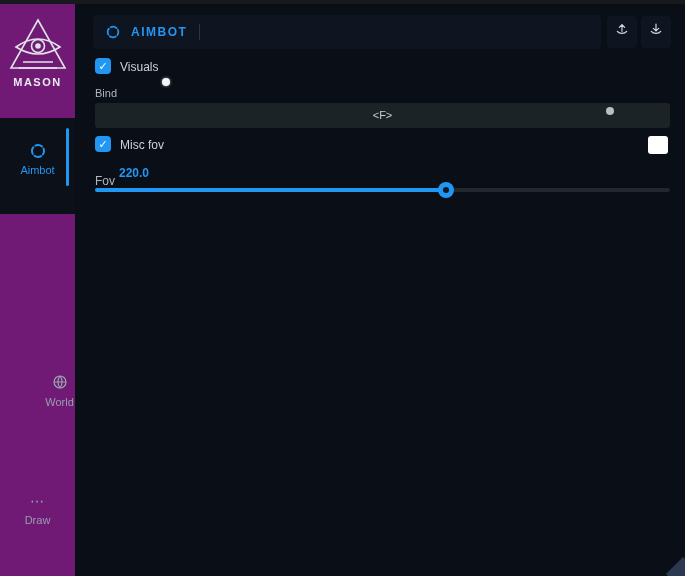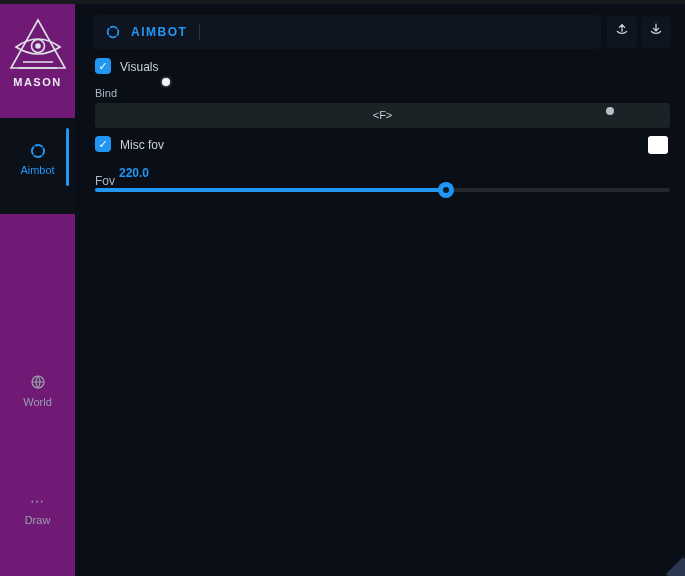--- a/index.html
+++ b/index.html
@@ -109,21 +109,21 @@
       <span class="nav-icon">
         <svg width="18" height="18" viewBox="0 0 24 24" fill="none" stroke="#2196f3" stroke-width="2.6" stroke-linecap="round">
           <circle cx="12" cy="12" r="8" stroke-dasharray="9.4 3.2" stroke-dashoffset="4.7"></circle>
         </svg>
       </span>
       <span class="nav-label">Aimbot</span>
       <span class="active-bar"></span>
     </div>
 
 
-    <div class="nav-item" style="top: 370px;">
+    <div class="nav-item" style="top: 370px; margin-left: 22px;">
       <span class="nav-icon">
         <svg width="16" height="16" viewBox="0 0 24 24" fill="none" stroke="#9aa4b0" stroke-width="1.8">
           <circle cx="12" cy="12" r="9"></circle>
           <path d="M3 12 H21 M12 3 C8 8 8 16 12 21 M12 3 C16 8 16 16 12 21"></path>
         </svg>
       </span>
       <span class="nav-label">World</span>
     </div>
 
     <div class="nav-item" style="top: 488px;">

